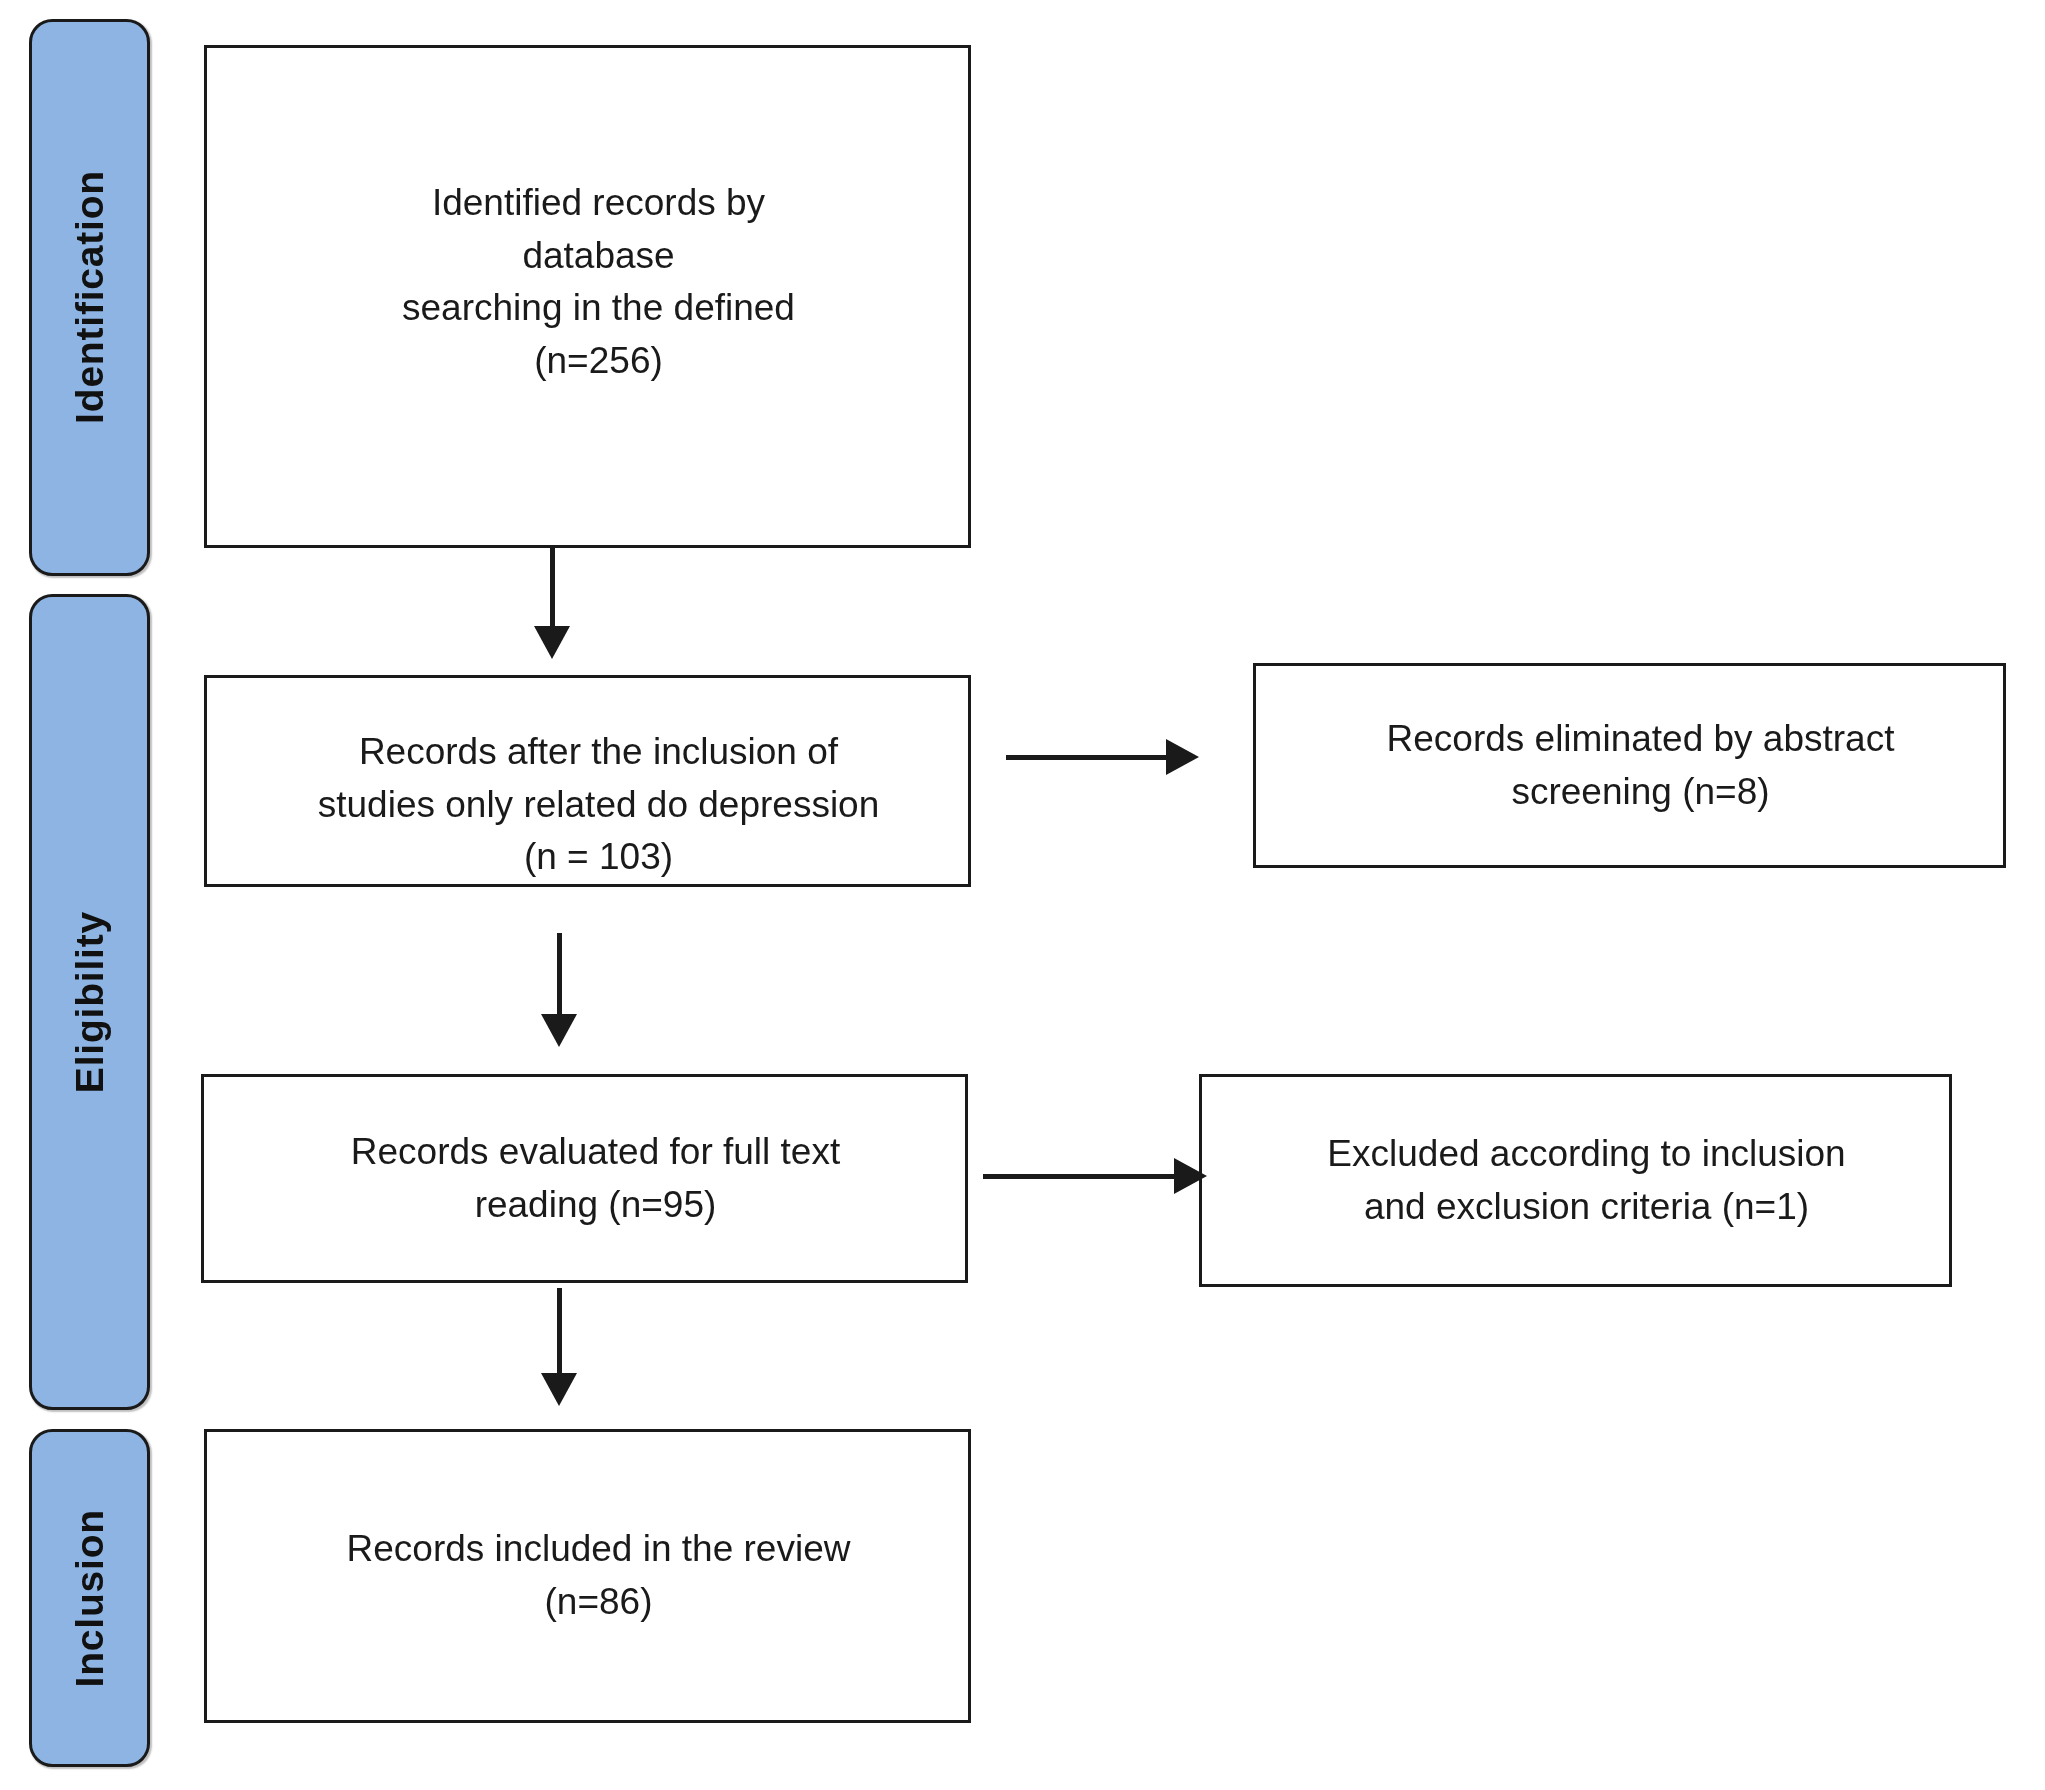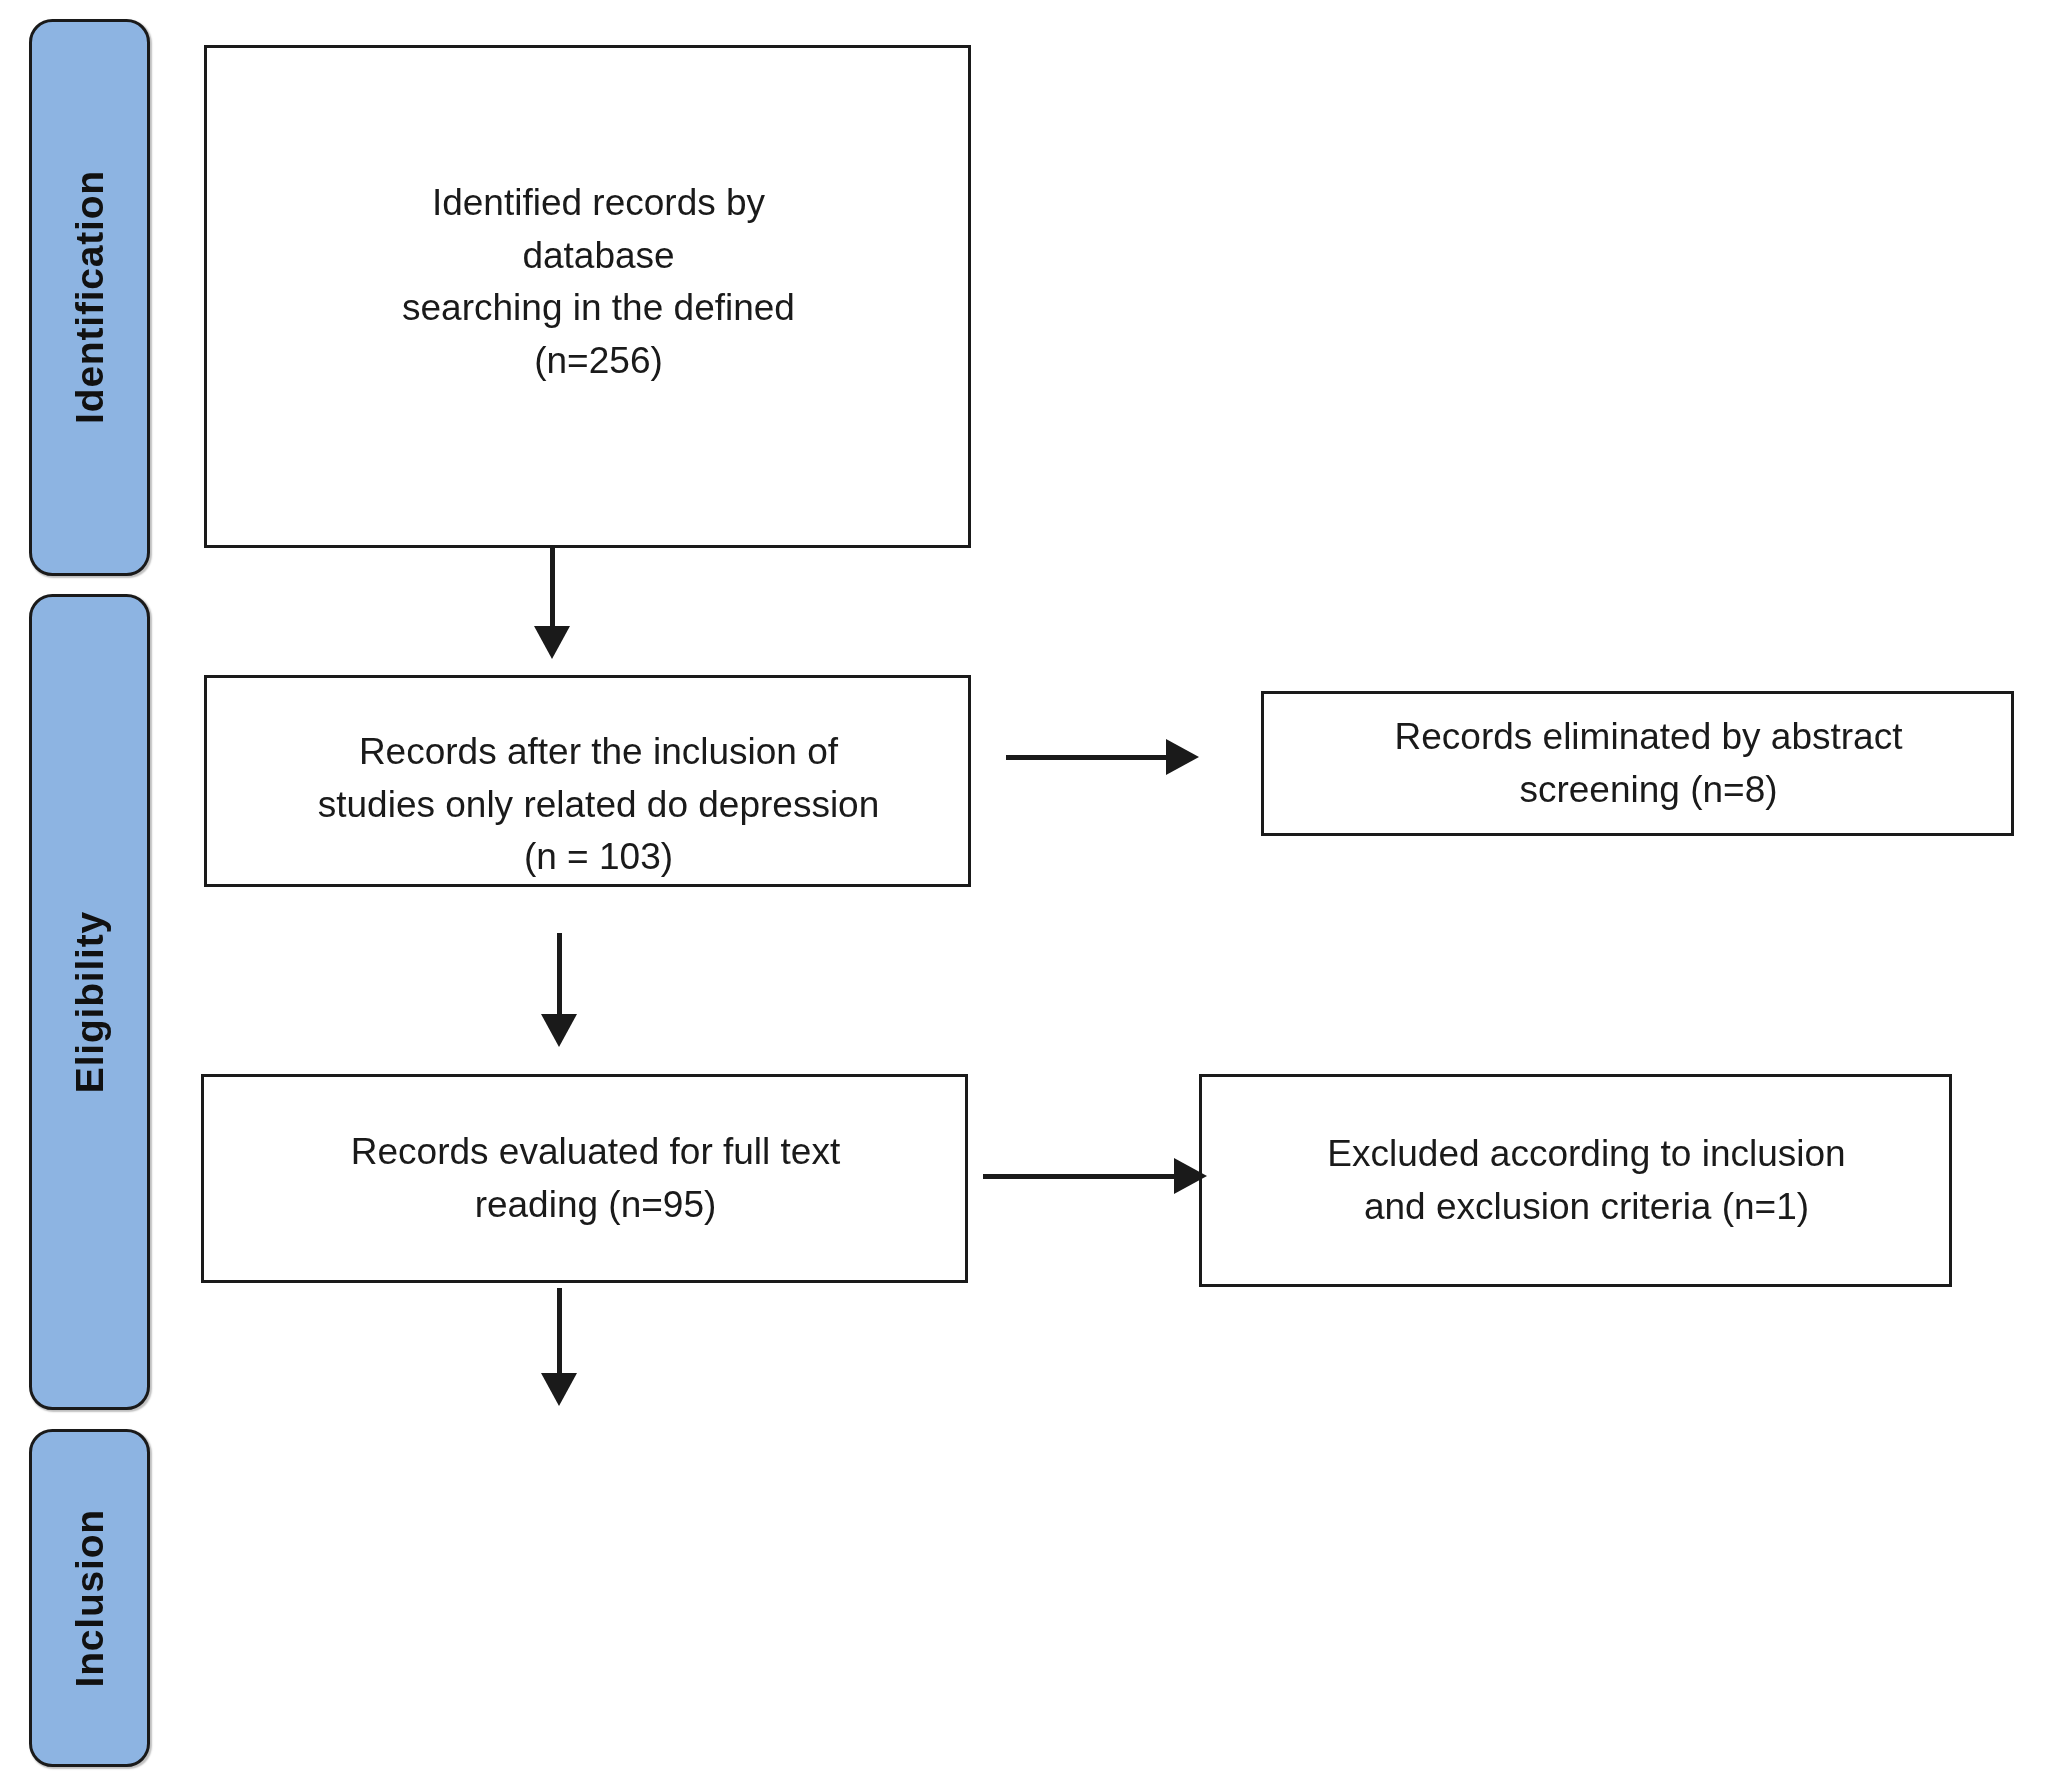--- a/index.html
+++ b/index.html
@@ -50,21 +50,21 @@
     text-align: center;
     overflow: hidden;
   }
   .box .line { display: block; padding-left: 22px; }
   .box.center { display: flex; align-items: center; justify-content: center; }
 
   #box-identified   { left: 204px; top: 45px;   width: 767px; height: 503px; padding-top: 129px; }
   #box-after-incl   { left: 204px; top: 659px;  width: 767px; height: 212px; padding-top: 48px; margin-top: 16px; }
   #box-fulltext     { left: 201px; top: 1074px; width: 767px; height: 209px; }
   #box-included     { left: 204px; top: 1429px; width: 767px; height: 294px; }
-  #box-eliminated   { left: 1253px; top: 691px;  width: 753px; height: 145px; margin-left: 8px; }
+  #box-eliminated   { left: 1253px; top: 663px;  width: 753px; height: 205px; }
   #box-excluded     { left: 1199px; top: 1074px; width: 753px; height: 213px; }
 
   
   .vline { position: absolute; width: 4.7px; background: #1a1a1a; }
   .hline { position: absolute; height: 4.7px; background: #1a1a1a; }
   #v1-line { left: 550px; top: 548px;  height: 81px; }
   #v2-line { left: 557px; top: 933px; height: 85px; }
   #v3-line { left: 557px; top: 1288px; height: 89px; }
   #h1-line { left: 1006px; top: 755px;  width: 160px; }
   #h2-line { left: 983px; top: 1174px; width: 191px; }
@@ -116,20 +116,26 @@
     <span class="line">(n = 103)</span>
   </div>
 
   <div class="box center" id="box-fulltext">
     <div>
       <span class="line">Records evaluated for full text</span>
       <span class="line">reading (n=95)</span>
     </div>
   </div>
 
+  <div class="box center" id="box-included">
+    <div>
+      <span class="line">Records included in the review</span>
+      <span class="line">(n=86)</span>
+    </div>
+  </div>
 
   <div class="box center" id="box-eliminated">
     <div>
       <span class="line">Records eliminated by abstract</span>
       <span class="line">screening (n=8)</span>
     </div>
   </div>
 
   <div class="box center" id="box-excluded">
     <div>

